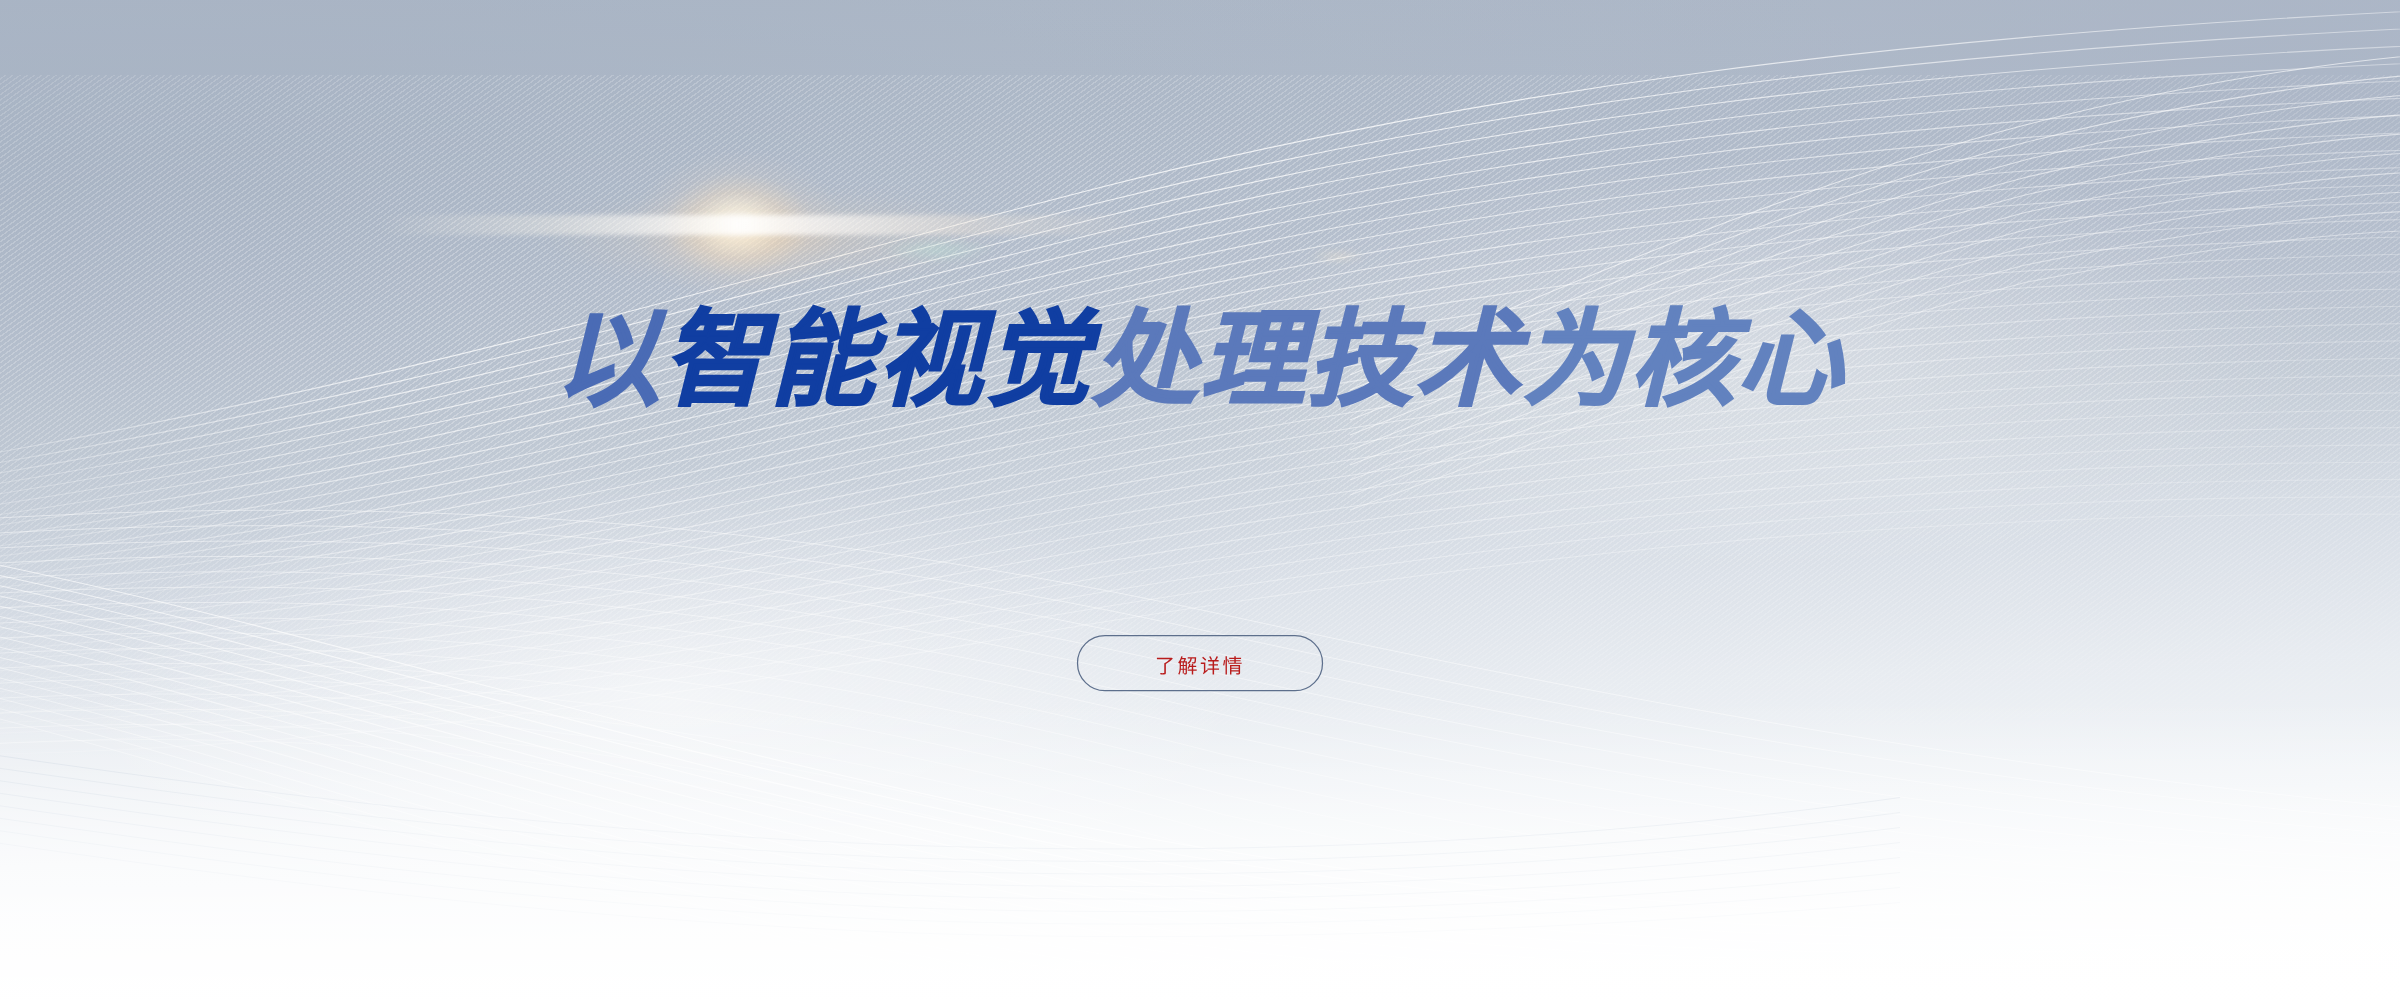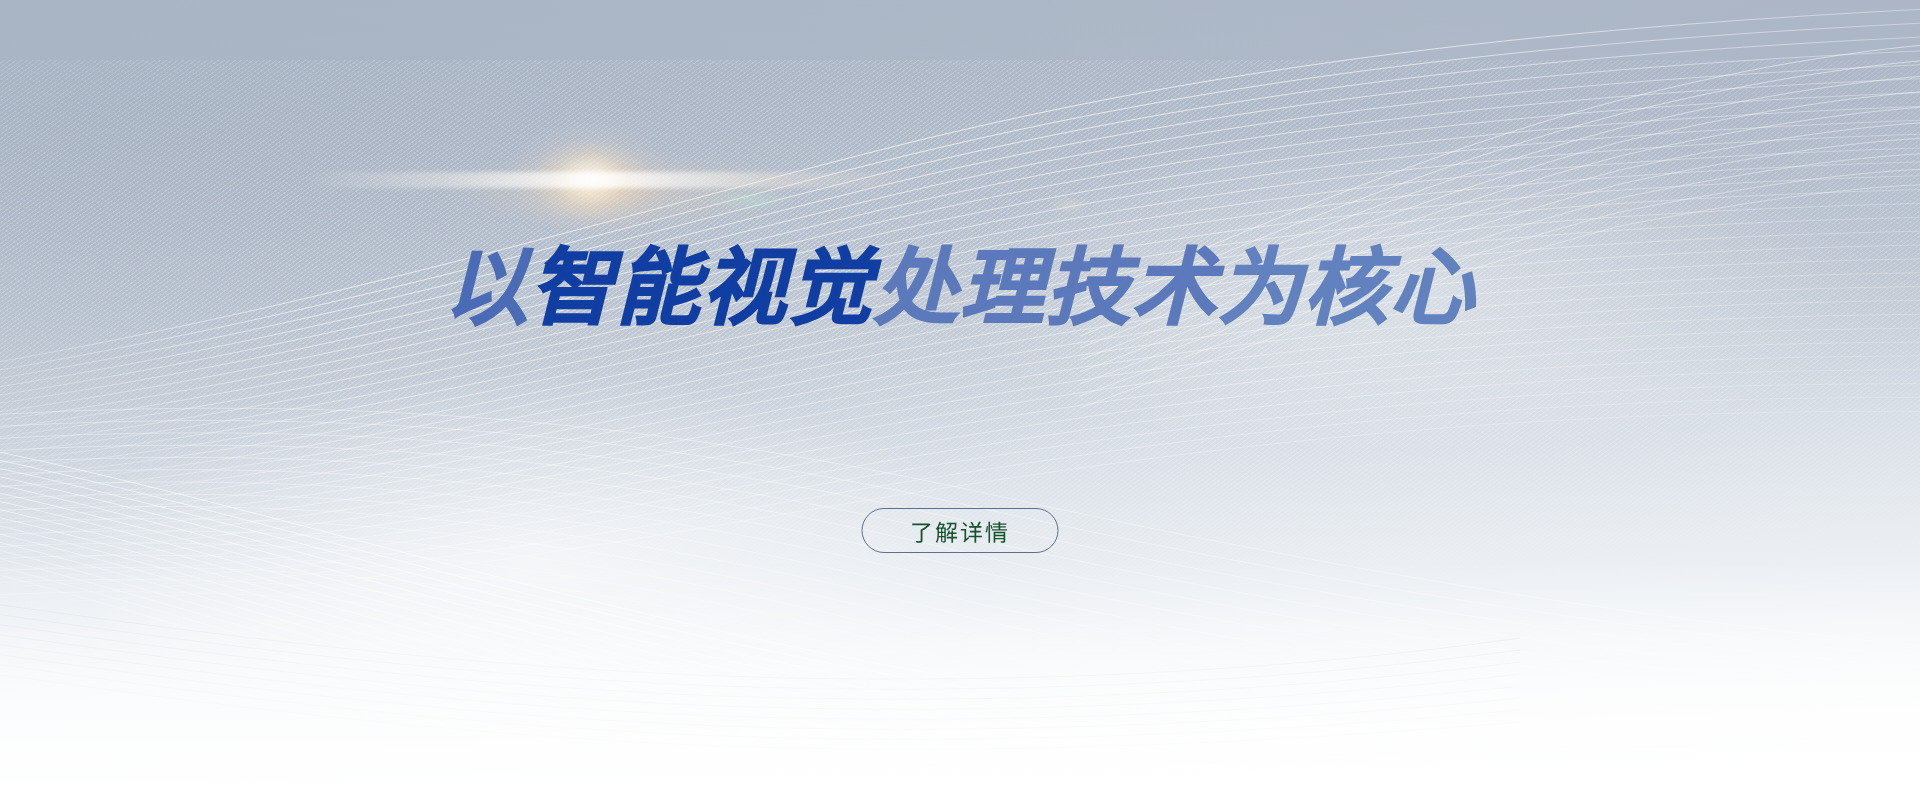--- a/index.html
+++ b/index.html
@@ -190,23 +190,23 @@
   .cta {
     position: absolute;
     top: 508px;
     left: 50%;
     transform: translateX(-50%);
     width: 197px;
     height: 45px;
     border: 1.5px solid #5d6f8c;
     border-radius: 999px;
     background: transparent;
-    color: #14532d;
+    color: #b91c1c;
     font-family: "DejaVu Sans", "Liberation Sans", sans-serif;
-    font-size: 23px;
+    font-size: 16px;
     letter-spacing: 2px;
     cursor: pointer;
     display: flex;
     align-items: center;
     justify-content: center;
     padding: 0;
   }
 </style>
 </head>
 <body>

